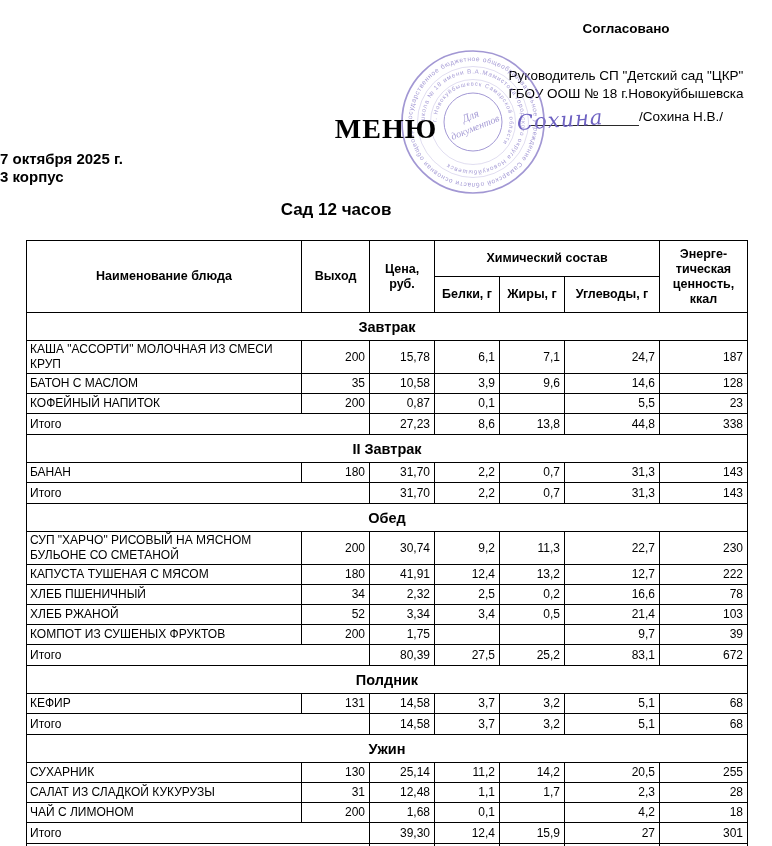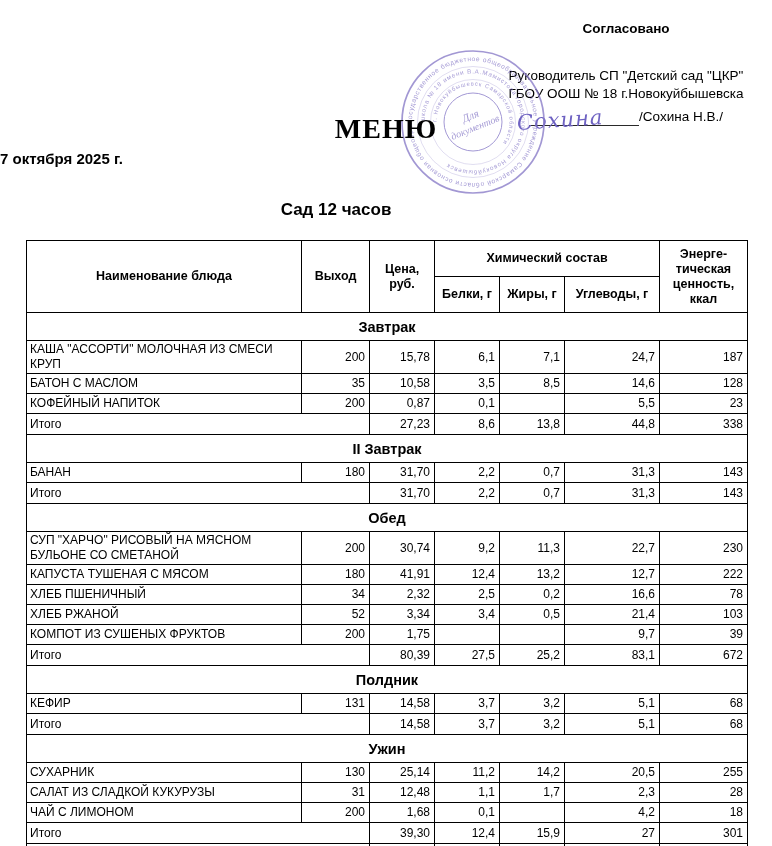--- a/index.html
+++ b/index.html
@@ -108,20 +108,21 @@
       <g transform="rotate(-22 85 85)" font-family="Liberation Serif, serif" font-style="italic" text-anchor="middle">
         <text x="85" y="82" font-size="11">Для</text>
         <text x="85" y="94" font-size="10">документов</text>
       </g>
     </g>
   </svg>
 
   <div class="page-title">МЕНЮ</div>
   <div class="date-block">
     <div>7 октября 2025 г.</div>
+    <div>3 корпус</div>
   </div>
   <div class="subtitle">Сад 12 часов</div>
 </div>
 
 <table class="menu">
   <colgroup>
     <col style="width:275px">
       <col style="width:68px">
       <col style="width:65px">
     <col style="width:65px">
@@ -153,22 +154,22 @@
         <td class="num-cell">15,78</td>
         <td class="num-cell">6,1</td>
         <td class="num-cell">7,1</td>
         <td class="num-cell">24,7</td>
         <td class="num-cell">187</td>
       </tr>
       <tr>
         <td class="name-cell">БАТОН С МАСЛОМ</td>
         <td class="num-cell">35</td>
         <td class="num-cell">10,58</td>
-        <td class="num-cell">3,5</td>
-        <td class="num-cell">8,5</td>
+        <td class="num-cell">3,9</td>
+        <td class="num-cell">9,6</td>
         <td class="num-cell">14,6</td>
         <td class="num-cell">128</td>
       </tr>
       <tr>
         <td class="name-cell">КОФЕЙНЫЙ НАПИТОК</td>
         <td class="num-cell">200</td>
         <td class="num-cell">0,87</td>
         <td class="num-cell">0,1</td>
         <td class="num-cell"></td>
         <td class="num-cell">5,5</td>

